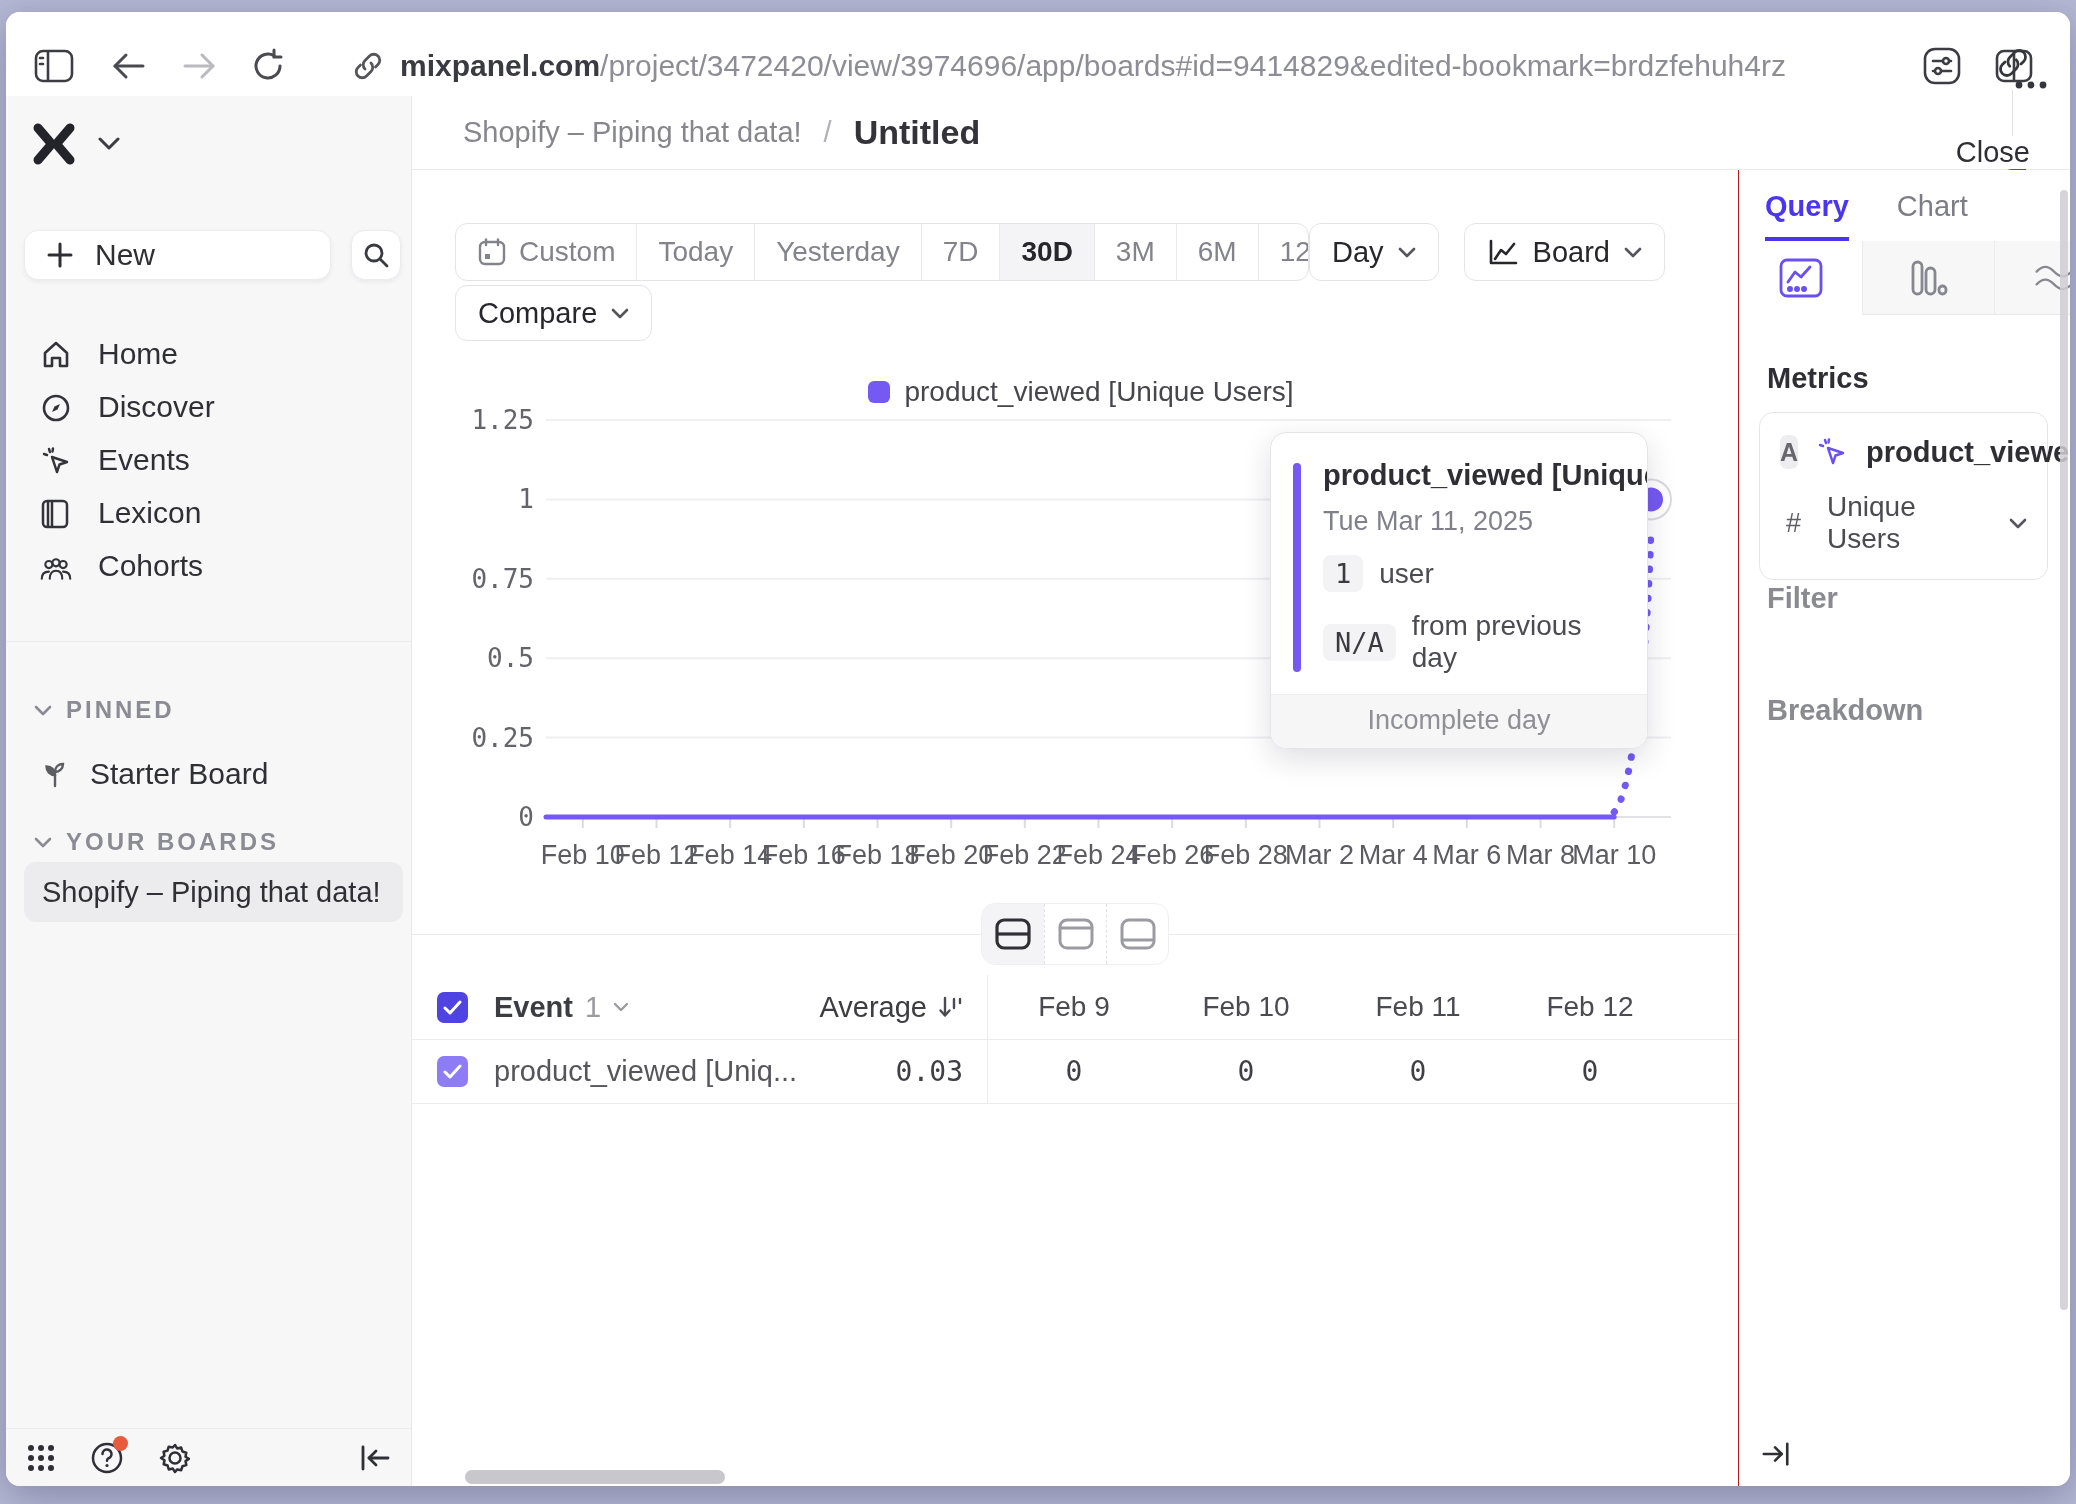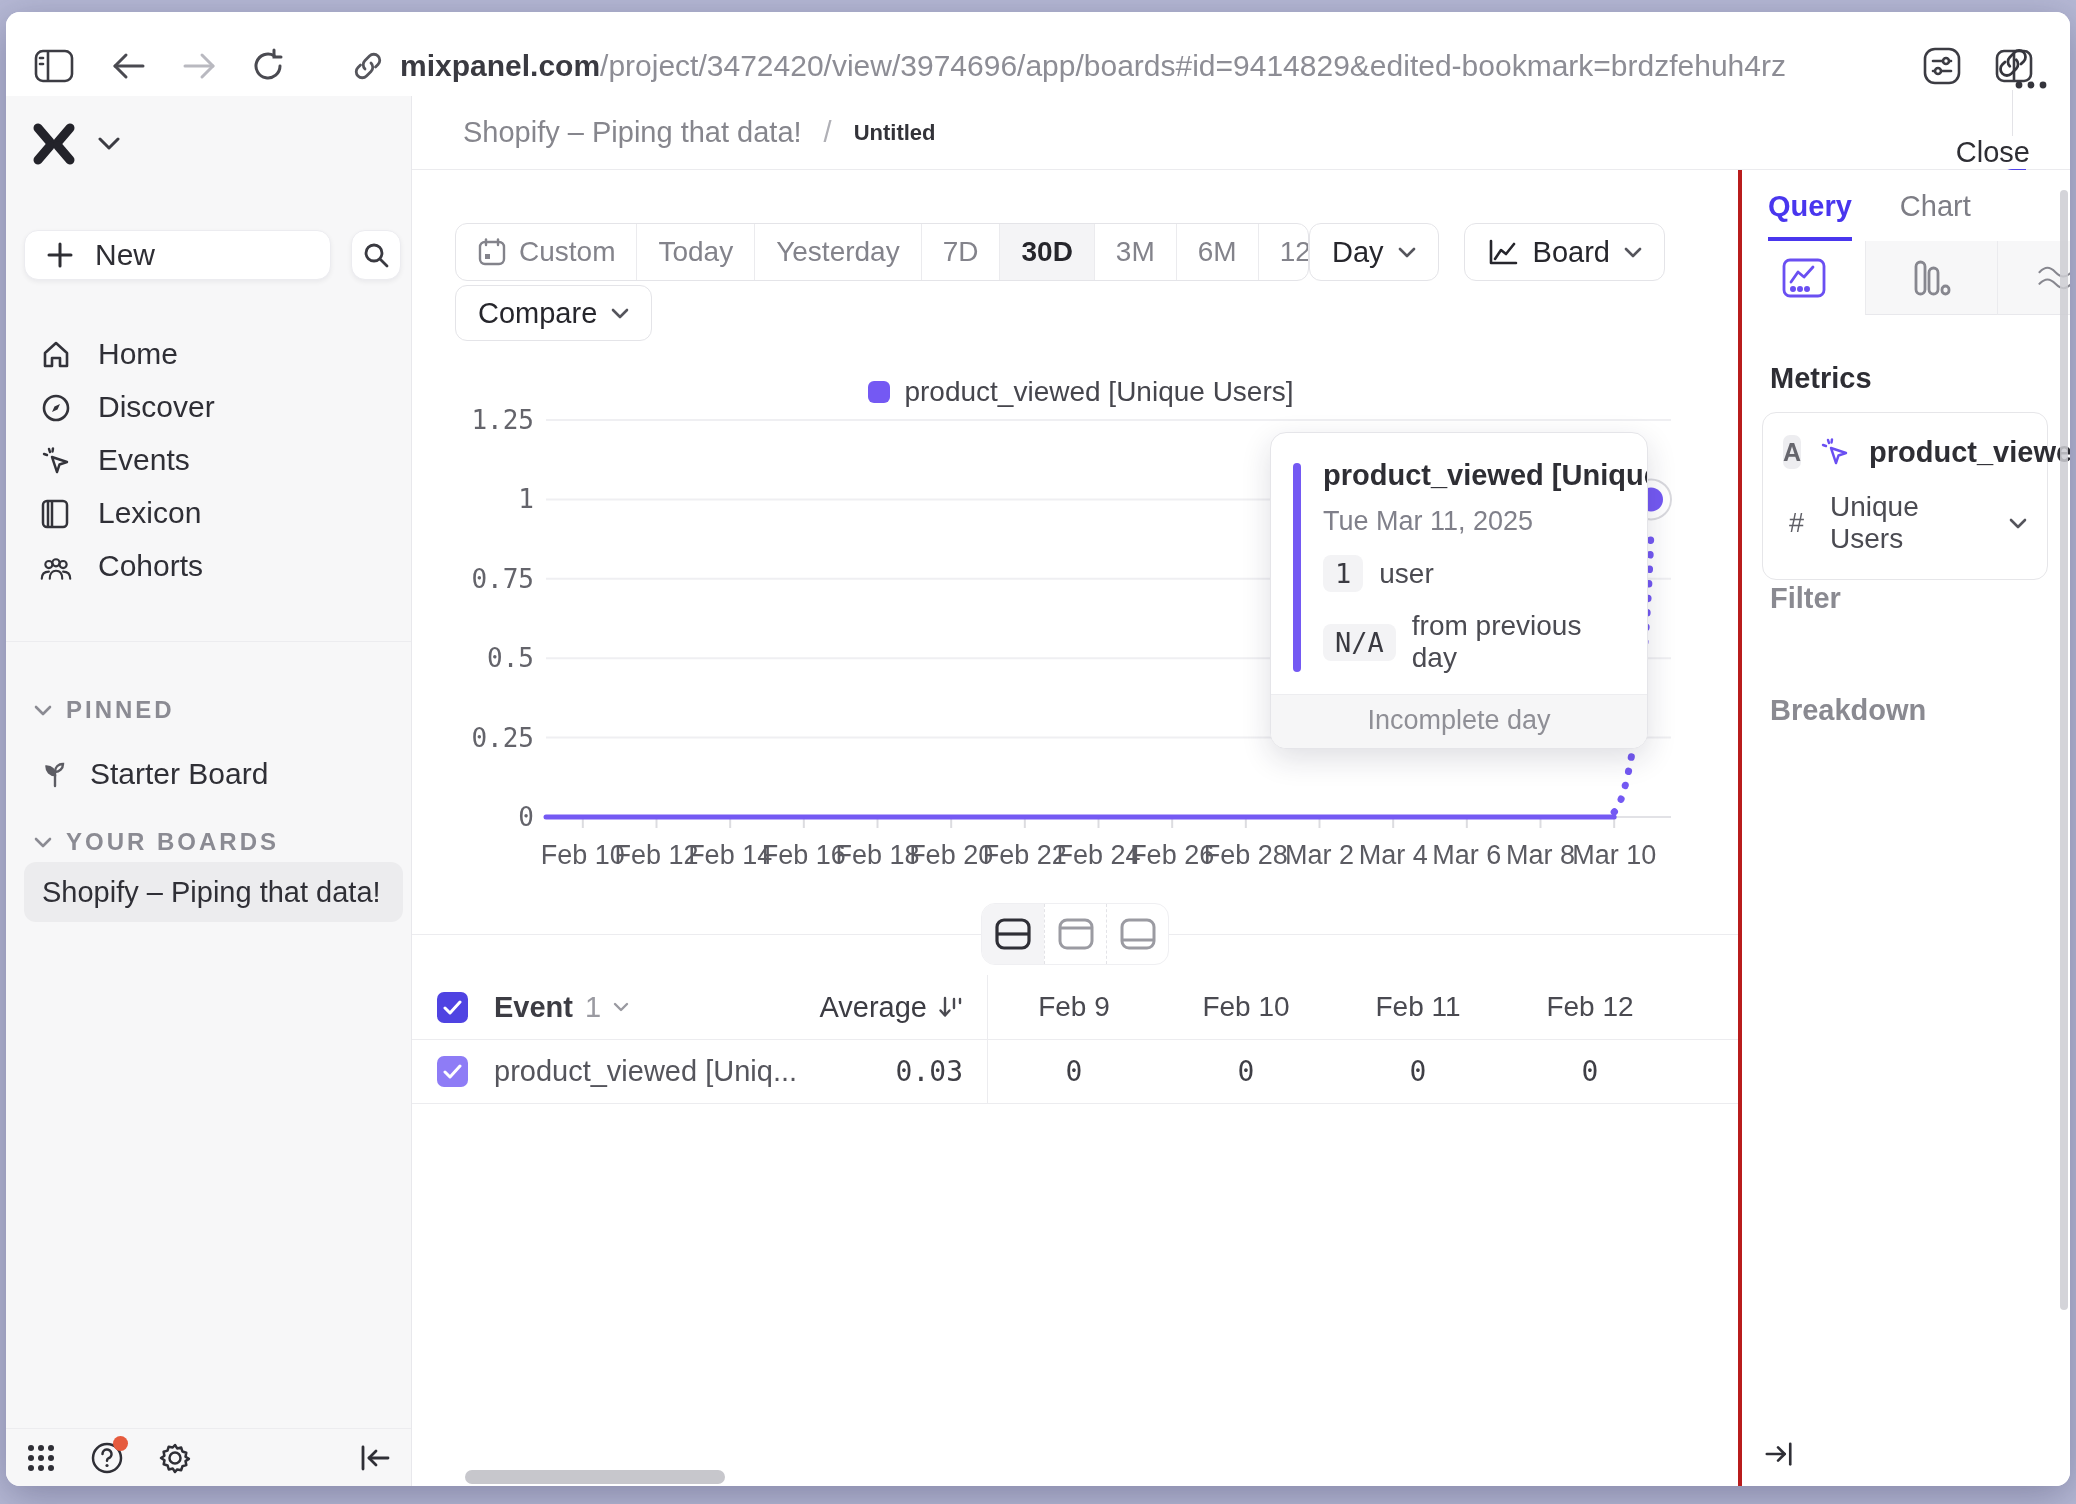--- a/index.html
+++ b/index.html
@@ -35,21 +35,21 @@
   .board-item { position:absolute; left:18px; top:766px; right:8px; height:60px; background:#ececee; border-radius:12px; display:flex; align-items:center; padding:0 18px; font-size:29px; font-weight:500; color:#2f2f36; }
   .sb-footer { position:absolute; left:0; right:0; bottom:0; height:58px; border-top:1px solid #ececef; display:flex; align-items:center; padding:0 20px; gap:34px; color:#2f2f36; }
   .help-wrap { position:relative; display:flex; }
   .help-dot { position:absolute; right:-4px; top:-5px; width:15px; height:15px; border-radius:50%; background:#e65b3e; }
   .sb-collapse { margin-left:auto; display:flex; color:#2f2f36; }
 
   
   .app-header { position:absolute; left:406px; top:84px; right:0; height:74px; background:#fff; border-bottom:1px solid #ebebee; display:flex; align-items:center; padding-left:51px; }
   .crumb-board { font-size:29px; color:#86868d; }
   .crumb-sep { font-size:29px; color:#b0b0b6; margin:0 22px; }
-  .crumb-page { font-size:22px; font-weight:600; color:#333339; }
+  .crumb-page { font-size:34px; font-weight:600; color:#333339; }
   .hdr-actions { margin-left:auto; display:flex; align-items:center;flex-direction:column; }
   .hdr-icn { color:#35353c; display:flex; align-items:center; justify-content:center; width:52px; }
   .hdr-div { width:1px; height:46px; background:#e3e3e7; margin:0 26px; }
   .close-lbl { font-size:29px; font-weight:500; color:#2e2e34; margin-right:40px; }
   .save-sliver { width:26px; height:50px; background:#5143e8; border-radius:12px 0 0 12px; margin-right:0; }
 
   
   .main { position:absolute; left:406px; top:158px; width:1326px; bottom:0; background:#fff; overflow:hidden; }
   .toolbar-row { position:absolute; left:43px; top:47px; right:73px; height:70px; display:flex; align-items:center; }
   .segctl { display:flex; height:58px; border:1px solid #e4e4e8; border-radius:12px; overflow:hidden; background:#fff; }
@@ -98,21 +98,21 @@
   .row-name { font-size:29px; color:#55555c; white-space:nowrap; overflow:hidden; }
   .cell-avg { flex:0 0 150px; display:flex; align-items:center; justify-content:flex-end; gap:10px; }
   .avg-label { font-size:29px; font-weight:500; color:#3c3c43; }
   .mono { font-family:"DejaVu Sans Mono", monospace; font-size:28px; color:#3f3f46; }
   .tbl-sep { width:1px; align-self:stretch; background:#ececef; margin-left:24px; }
   .cell-date { flex:0 0 172px; text-align:center; font-size:28px; font-weight:500; color:#4a4a51; }
   .cell-val { flex:0 0 172px; text-align:center; }
   .hscroll { position:absolute; left:53px; top:1300px; width:260px; height:14px; border-radius:8px; background:#c7c7cc; }
 
   
-  .panel { position:absolute; right:0; top:158px; width:332px; bottom:0; background:#fff; border-left:4px solid #b91c1c; }
+  .panel { position:absolute; right:0; top:158px; width:332px; bottom:0; background:#fff; border-left:1px solid #b91c1c; }
   .panel-tabs { display:flex; gap:48px; padding:20px 0 0 26px; }
   .ptab { font-size:29px; padding-bottom:14px; }
   .ptab.active { color:#4936ee; font-weight:700; border-bottom:4px solid #4936ee; }
   .ptab.idle { color:#7d7d85; font-weight:500; }
   .icon-strip { display:flex; height:74px; }
   .is-cell { flex:0 0 123px; display:flex; align-items:center; justify-content:center; background:#fff; }
   .is-cell.gray { flex:0 0 132px; background:#f7f7f8; border-left:1px solid #ebebee; border-bottom:1px solid #e8e8ec; color:#87878f; }
   .is-cell.gray.last { flex:1 1 auto; overflow:hidden; justify-content:flex-start; padding-left:40px; }
   .metrics-head { position:absolute; left:28px; top:192px; font-size:29px; font-weight:700; color:#2e2e34; }
   .metric-card { position:absolute; left:20px; top:242px; right:22px; border:1px solid #e6e6e9; border-radius:14px; padding:22px 20px 24px; }

